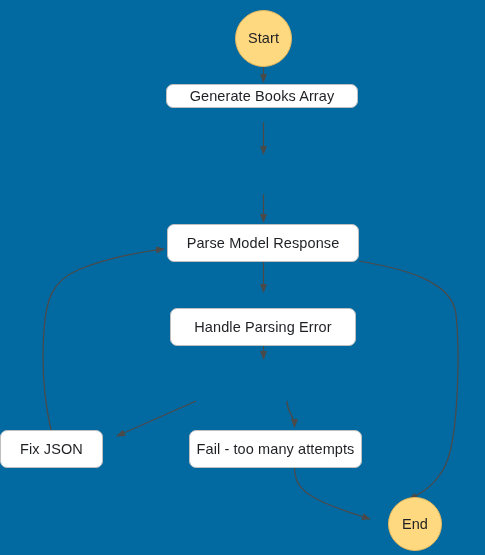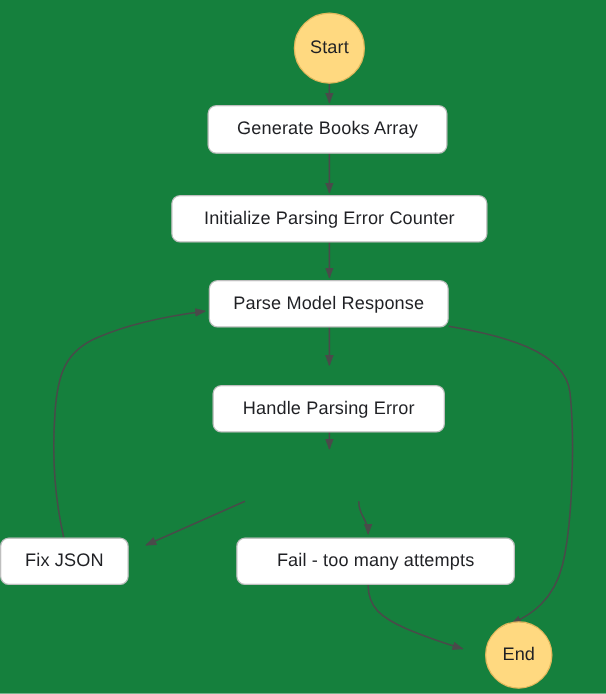--- a/index.html
+++ b/index.html
@@ -10,21 +10,21 @@
   body {
     width: 485px;
     height: 555px;
     font-family: "Liberation Sans", sans-serif;
     overflow: hidden;
   }
   #flowchart-root {
     position: relative;
     width: 485px;
     height: 555px;
-    background: #15803d;
+    background: #0369a1;
   }
   #edge-layer {
     position: absolute;
     left: 0;
     top: 0;
     width: 485px;
     height: 555px;
     pointer-events: none;
   }
   .node {
@@ -73,42 +73,39 @@
       <path d="M51,430 C45,404 41,372 44,330 C46,300 52,281 78,270 C106,258 140,252 164,249"></path>
       <path d="M359,261 C400,268 452,280 456,314 C460,352 458,420 450,452 C443,480 425,492 409,499"></path>
       <path d="M294.5,468 C294.5,486 305,494 325,503 C344,511 360,516 370,519"></path>
     </g>
   </svg>
 
   <div class="node terminal" style="left:235px; top:10px; width:57px; height:57px; background:#ffd980; border:1.5px solid #e5b85c;">
     <span>Start</span>
   </div>
 
-  <div class="node process" style="left:166px; top:84px; width:192px; height:39px;">
+  <div class="node process" style="left:166px; top:84px; width:192px; height:24px;">
     <span>Generate Books Array</span>
   </div>
 
-  <div class="node process" style="left:137px; top:156px; width:253px; height:38px;">
-    <span>Initialize Parsing Error Counter</span>
-  </div>
 
   <div class="node process" style="left:167px; top:224px; width:192px; height:38px;text-align:right;">
     <span>Parse Model Response</span>
   </div>
 
   <div class="node process" style="left:170px; top:294px; width:186px; height:38px;margin-top:14px;">
     <span>Handle Parsing Error</span>
   </div>
 
 
   <div class="node process" style="left:0; top:430px; width:103px; height:38px;">
     <span>Fix JSON</span>
   </div>
 
-  <div class="node process" style="left:189px; top:430px; width:223px; height:38px;">
+  <div class="node process" style="left:189px; top:430px; width:173px; height:38px;">
     <span>Fail - too many attempts</span>
   </div>
 
   <div class="node terminal" style="left:388px; top:497px; width:54px; height:54px; background:#ffd980; border:1.5px solid #e5b85c;">
     <span>End</span>
   </div>
 
 </div>
 
 </body></html>

